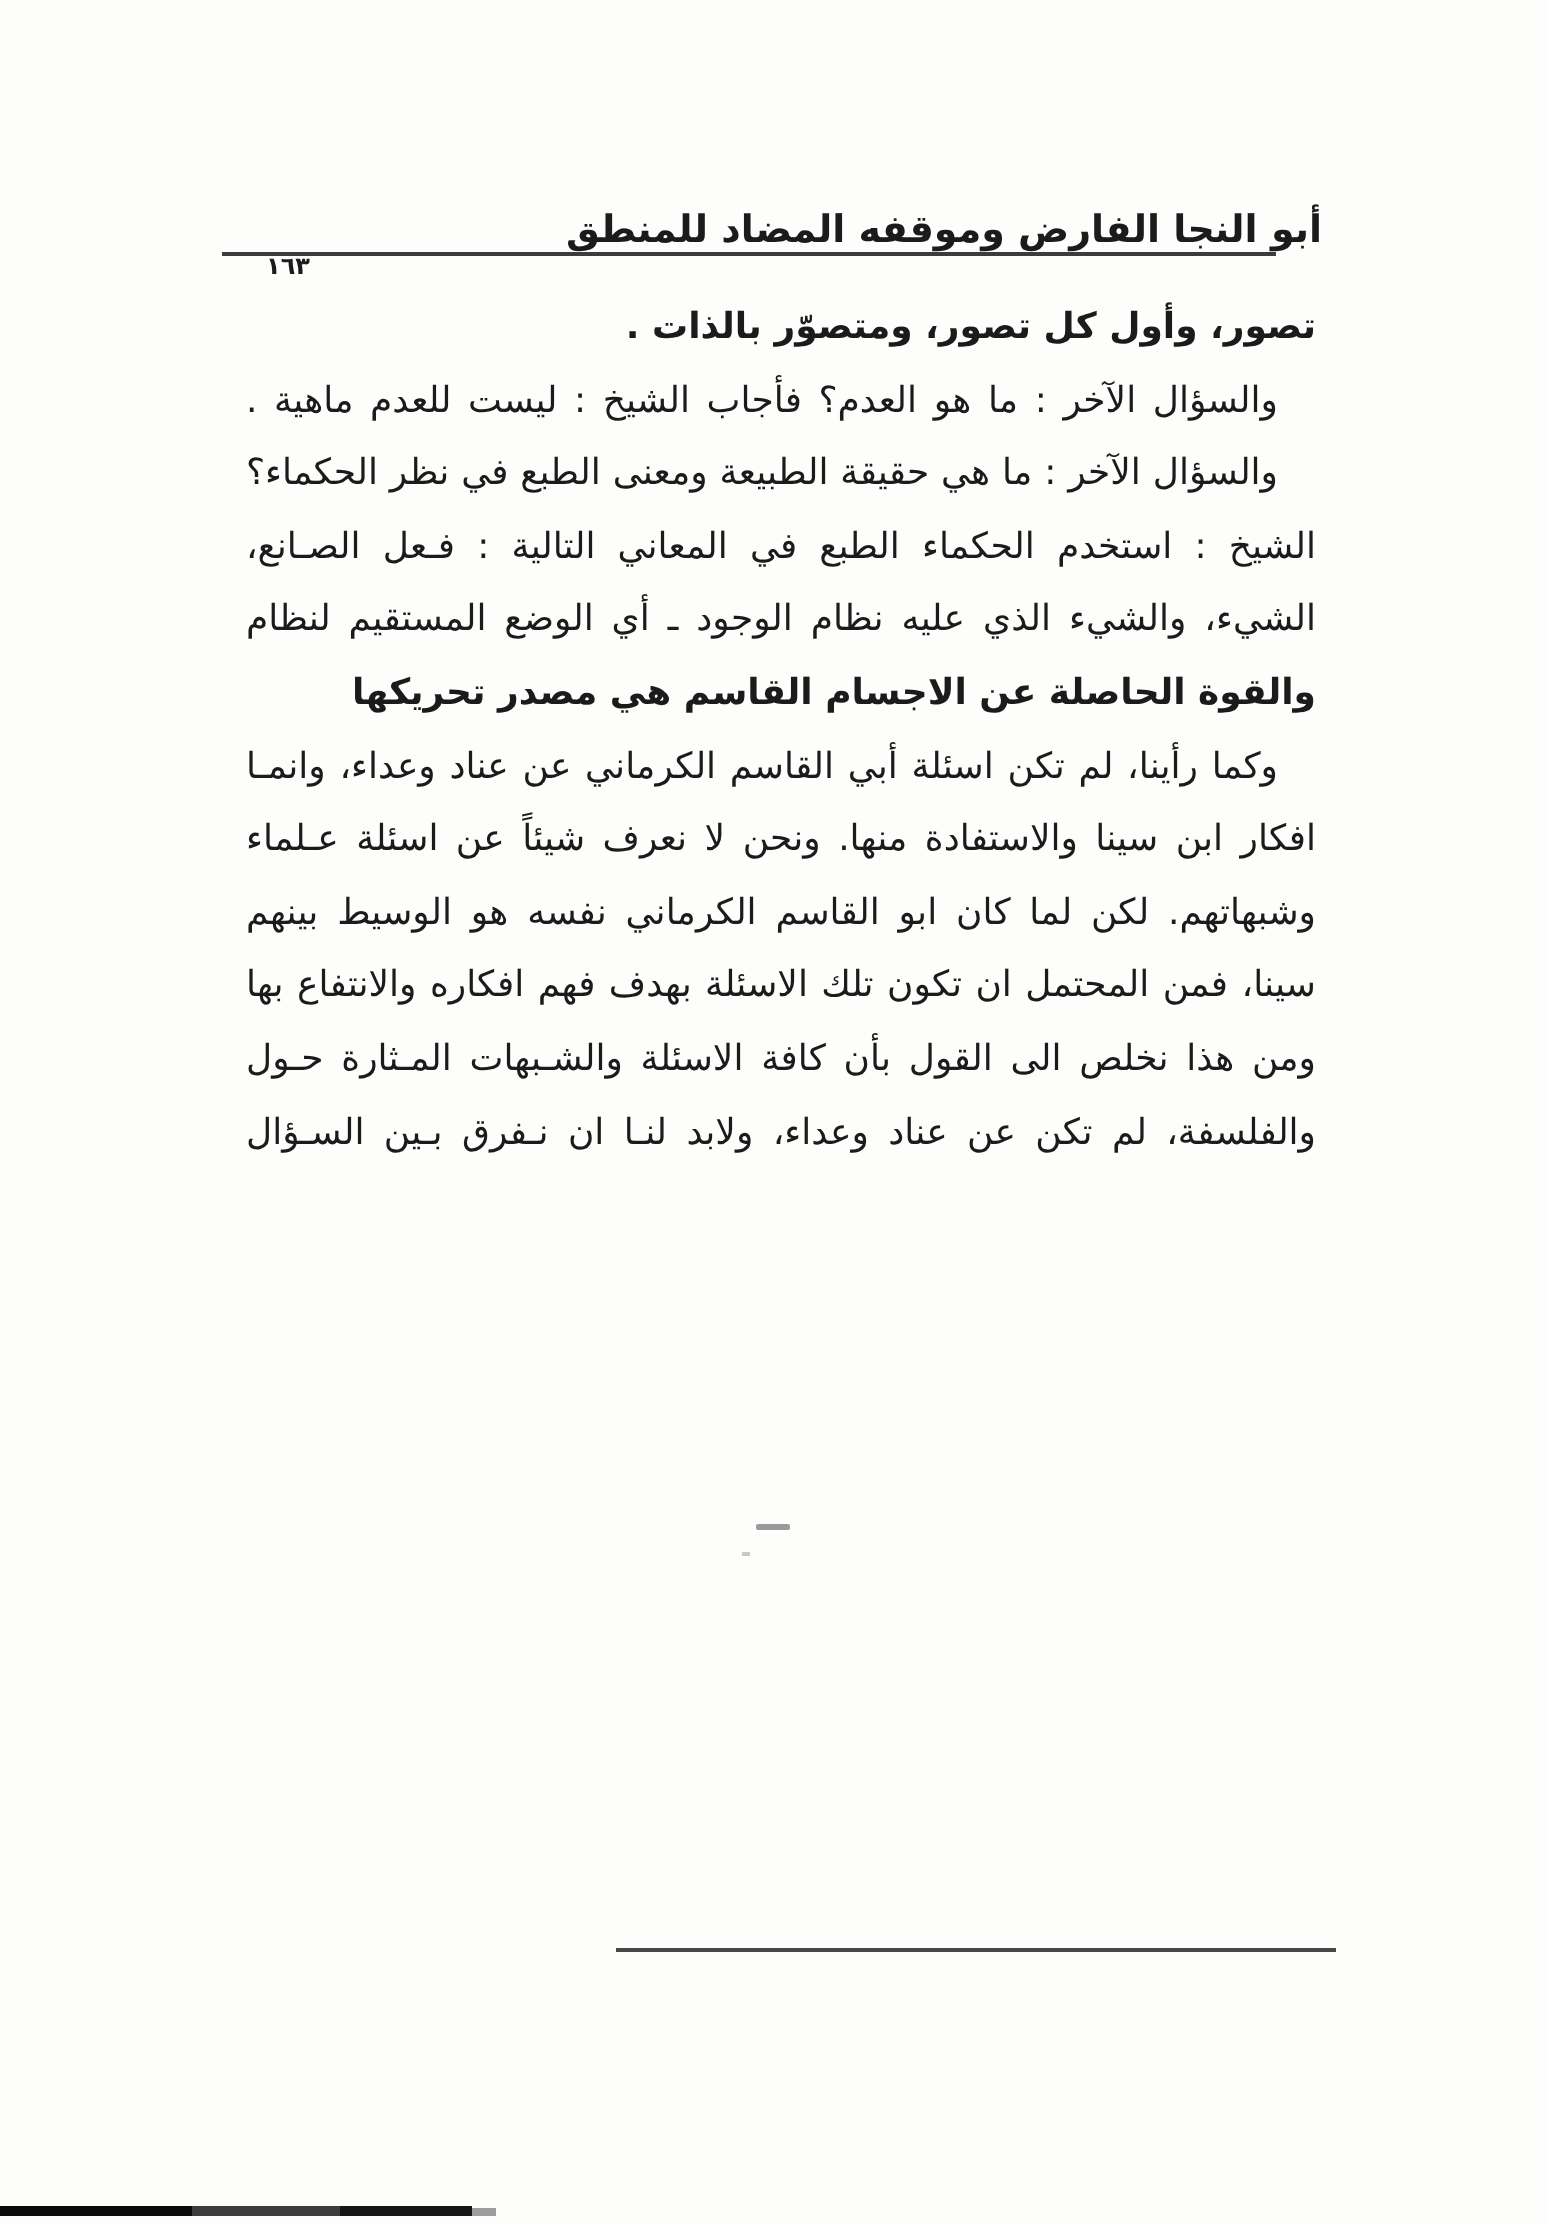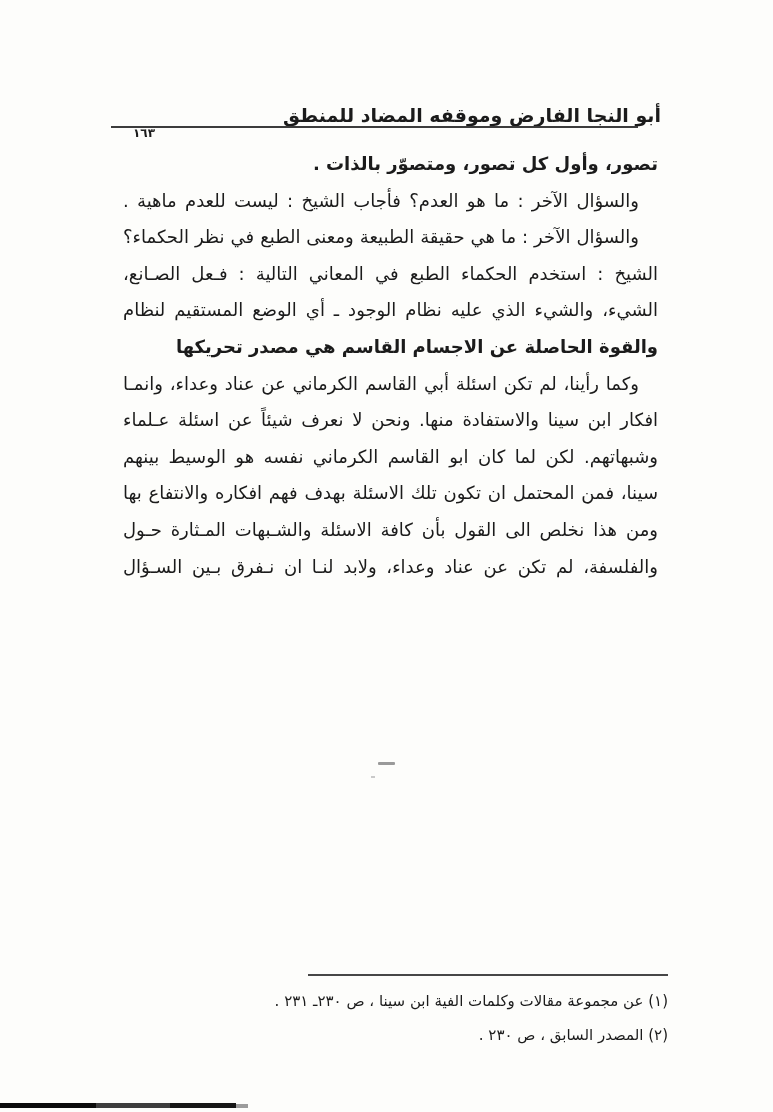--- a/index.html
+++ b/index.html
@@ -92,23 +92,19 @@
     <div class="line">وشبهاتهم. لكن لما كان ابو القاسم الكرماني نفسه هو الوسيط بينهم وبـين ابـن</div>
     <div class="line">سينا، فمن المحتمل ان تكون تلك الاسئلة بهدف فهم افكاره والانتفاع بها ايضاً .</div>
     <div class="line">ومن هذا نخلص الى القول بأن كافة الاسئلة والشـبهات المـثارة حـول المـنطق</div>
     <div class="line">والفلسفة، لم تكن عن عناد وعداء، ولابد لنـا ان نـفرق بـين السـؤال العـدائي</div>
   </div>
 
   <div class="artifact-dash"></div>
   <div class="artifact-dot"></div>
 
   <div class="fn-rule"></div>
-  <div class="footnotes">
-    <div class="footnote">(١) عن مجموعة مقالات وكلمات الفية ابن سينا ، ص ٢٣٠ـ ٢٣١ .</div>
-    <div class="footnote">(٢) المصدر السابق ، ص ٢٣٠ .</div>
-  </div>
 
   <div class="scan-bar-1"></div>
   <div class="scan-bar-2"></div>
   <div class="scan-bar-3"></div>
   <div class="scan-bar-4"></div>
 
 </div>
 
 </body></html>

